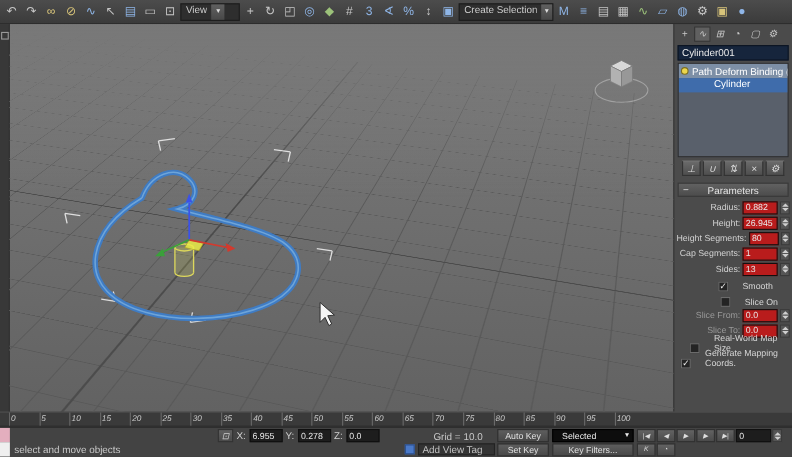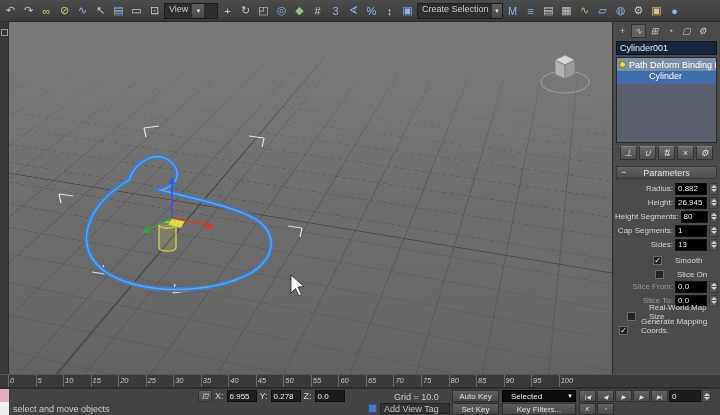--- a/index.html
+++ b/index.html
@@ -48,21 +48,21 @@
   .bulb{width:7px;height:7px;border-radius:50%;background:#ecd64d;border:1px solid #7c6e20;flex:0 0 auto}
   .stkrow2{height:13px;background:#3f6cab;color:#fff;display:flex;align-items:flex-start;padding-left:32px}
   .stackbtns{display:flex;gap:2px;padding:2px 3px;justify-content:center}
   .sbtn{width:17px;height:14px;background:linear-gradient(#6a6a6a,#4e4e4e);border:1px solid #333;border-top-color:#7d7d7d;color:#ddd;font-size:9px;display:flex;align-items:center;justify-content:center}
   .rollhdr{margin:4px 3px 2px;height:13px;background:linear-gradient(#616161,#4c4c4c);border:1px solid #393939;display:flex;align-items:center;justify-content:center;position:relative;color:#e4e4e4}
   .rollhdr .minus{position:absolute;left:4px;top:0}
   .params{display:flex;flex-direction:column;gap:1px;padding:1px 2px}
   .prow{display:flex;align-items:center;justify-content:flex-end;gap:2px;height:13px}
   .plabel{color:#d2d2d2;font-size:8px;white-space:nowrap}
   .plabel.dim{color:#999}
-  .pfield{width:32px;height:12px;background:#000000;border:1px solid #101010;color:#e8e8e8;font-size:8px;display:flex;align-items:center;padding:0 2px}
+  .pfield{width:32px;height:12px;background:#b91c1c;border:1px solid #101010;color:#e8e8e8;font-size:8px;display:flex;align-items:center;padding:0 2px}
   .pspin{width:9px;height:12px;background:#555;border:1px solid #3a3a3a;display:flex;flex-direction:column;align-items:center;justify-content:center;gap:1px}
   .pspin .su{width:0;height:0;border-left:3px solid transparent;border-right:3px solid transparent;border-bottom:3px solid #cfcfcf}
   .pspin .sd{width:0;height:0;border-left:3px solid transparent;border-right:3px solid transparent;border-top:3px solid #cfcfcf}
   .chkrow{display:flex;align-items:flex-end;gap:13px;height:13px;font-size:8px;color:#d6d6d6}
   .cbx{width:9px;height:9px;background:#242424;border:1px solid #6b6b6b;color:#f0f0f0;font-size:8px;line-height:7px;text-align:center;flex:0 0 auto}
   .cbx.checked::after{content:"✓"}
 
   
   .timeline{height:14px;background:#3a3a3a;border-top:1px solid #555;border-bottom:1px solid #2a2a2a;display:flex;align-items:flex-end;padding-left:8px}
   .ruler{display:flex;width:578px}

